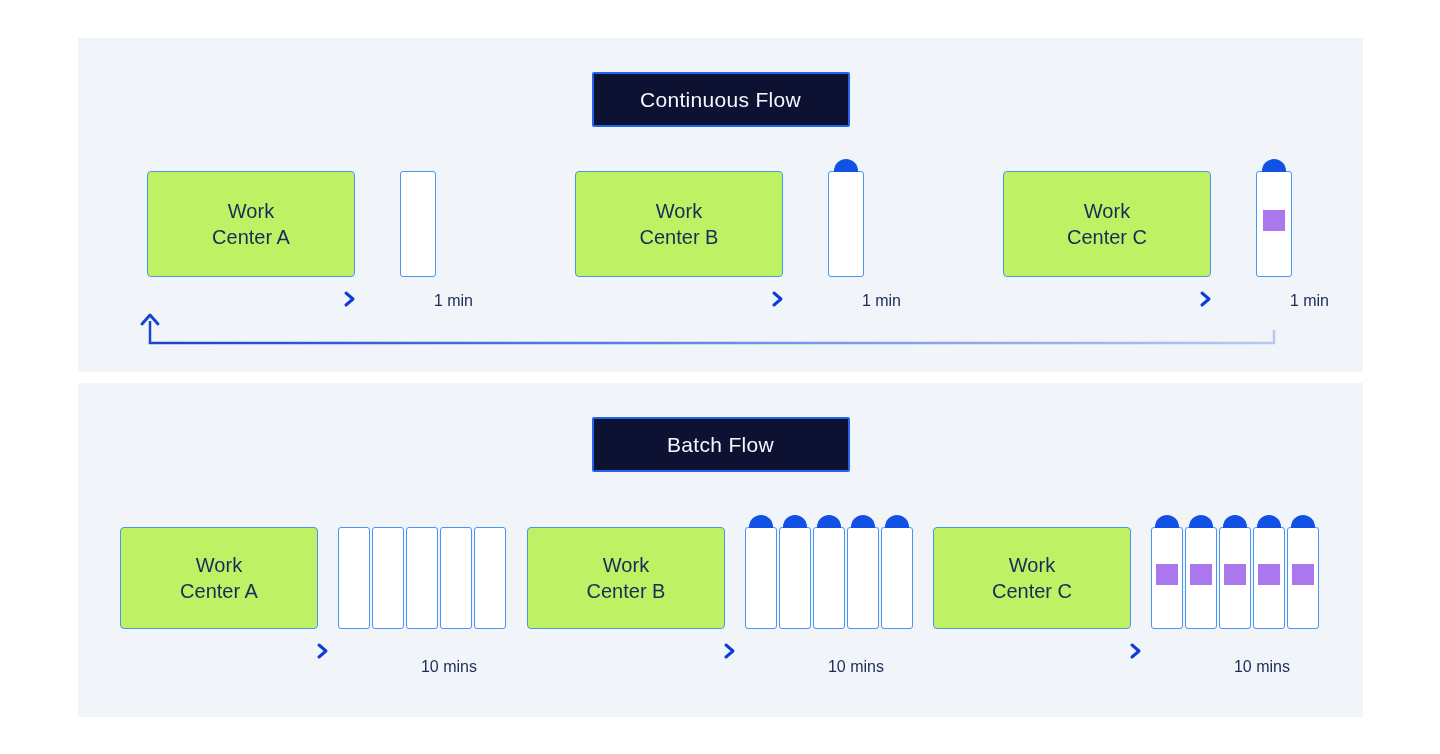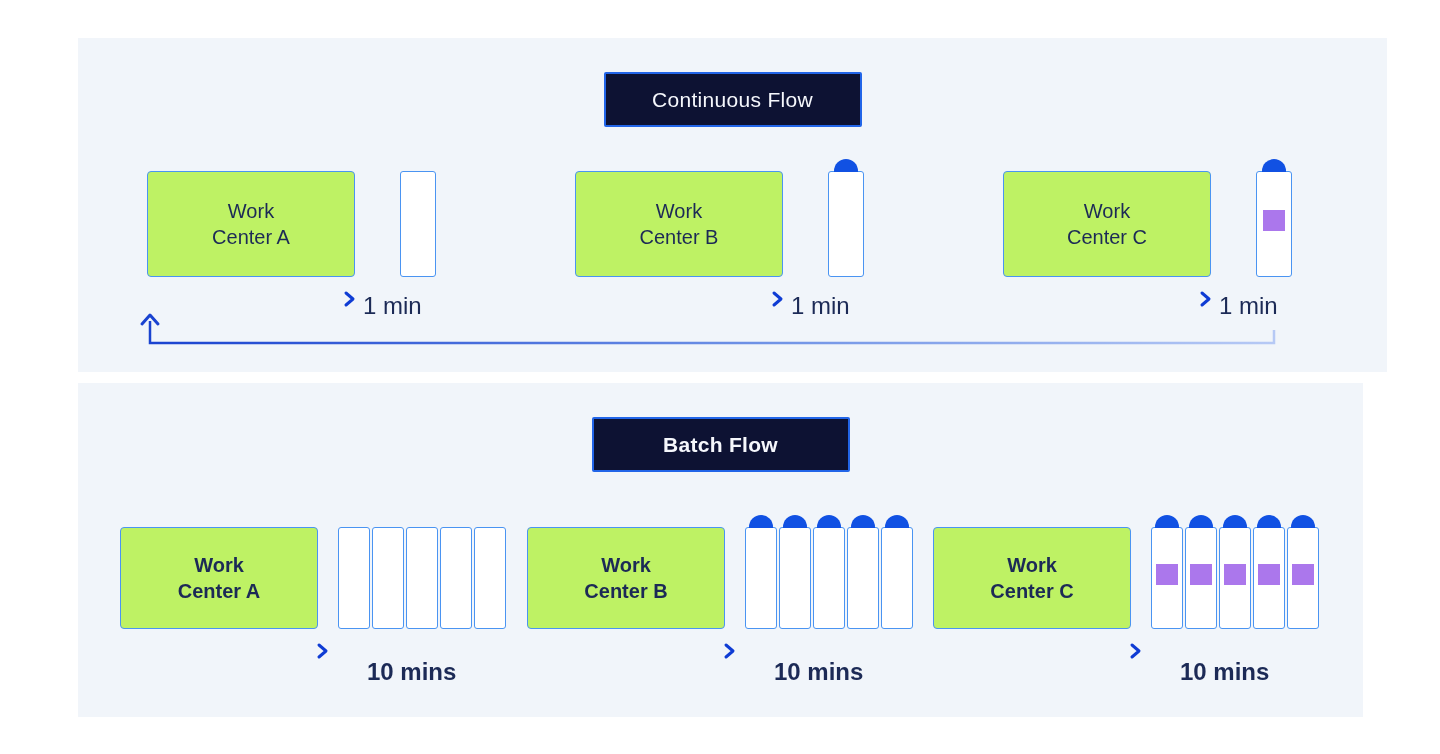--- a/index.html
+++ b/index.html
@@ -5,42 +5,42 @@
   :root{
     --page-bg:#ffffff; --panel-bg:#f1f5fa; --badge-bg:#0d1233; --badge-border:#2265e8;
     --badge-text:#f5f7fc; --box-border:#4a94f2; --box-text:#1c2a56; --arrow-blue:#0f3cd4;
     --dome-blue:#1151e3; --wip-purple:#ab77ec; --return-dark:#1a43d0; --return-light:#b6c9f5;
   }
   *{margin:0;padding:0;}
   html,body{width:1440px;height:754px;background:var(--page-bg);
     font-family:"Liberation Sans", sans-serif; overflow:hidden;}
   .stage{position:relative;width:1440px;height:754px;}
   .panel{position:absolute;left:78px;width:1285px;height:334px;background:var(--panel-bg);}
-  .panel.p1{top:38px;padding-left:24px;}
-  .panel.p2{top:383px;font-weight:bold;}
+  .panel.p1{top:38px;}
+  .panel.p2{top:383px;}
   .badge{position:absolute;left:50%;transform:translateX(-50%);top:34px;width:258px;height:55px;
     background:var(--badge-bg);border:2px solid var(--badge-border);border-radius:2px;
     box-sizing:border-box;display:flex;align-items:center;justify-content:center;
     color:var(--badge-text);font-size:21px;letter-spacing:.3px;}
   .station{position:absolute;background:#bef264;border:1.5px solid var(--box-border);border-radius:4px;
     box-sizing:border-box;display:flex;align-items:center;justify-content:center;text-align:center;
     white-space:pre-line;color:var(--box-text);font-size:20px;line-height:26px;}
   .p1 .station{top:133px;width:208px;height:106px;}
   .p2 .station{top:144px;width:198px;height:102px;}
   .slot{position:absolute;top:133px;width:36px;height:106px;background:#fff;
     border:1.5px solid var(--box-border);border-radius:3px;box-sizing:border-box;}
   .slot-group{position:absolute;top:144px;display:flex;gap:2px;}
   .slot-b{position:relative;width:32px;height:102px;background:#fff;
     border:1.5px solid var(--box-border);border-radius:3px;box-sizing:border-box;}
   .dome{position:absolute;left:50%;transform:translateX(-50%);top:-13px;width:24px;height:13px;
     background:var(--dome-blue);border-radius:12px 12px 0 0;}
   .wip{position:absolute;left:50%;transform:translateX(-50%);top:38px;width:22px;height:21px;
     background:var(--wip-purple);}
   .p2 .wip{top:36px;}
-  .time-label{position:absolute;width:110px;text-align:left;color:var(--box-text);font-size:24px;}
+  .time-label{position:absolute;width:110px;text-align:right;color:var(--box-text);font-size:16px;}
   .p1 .time-label{top:254px;}
   .p2 .time-label{top:275px;}
   .arrow{position:absolute;overflow:visible;}
   .p1 .arrow{top:251px;}
   .p2 .arrow{top:258px;}
   .chev{stroke:var(--arrow-blue);}
   .chev-return{stroke:var(--return-dark);}
   .return-svg{position:absolute;left:60px;top:275px;overflow:visible;}
 </style>
 </head>

